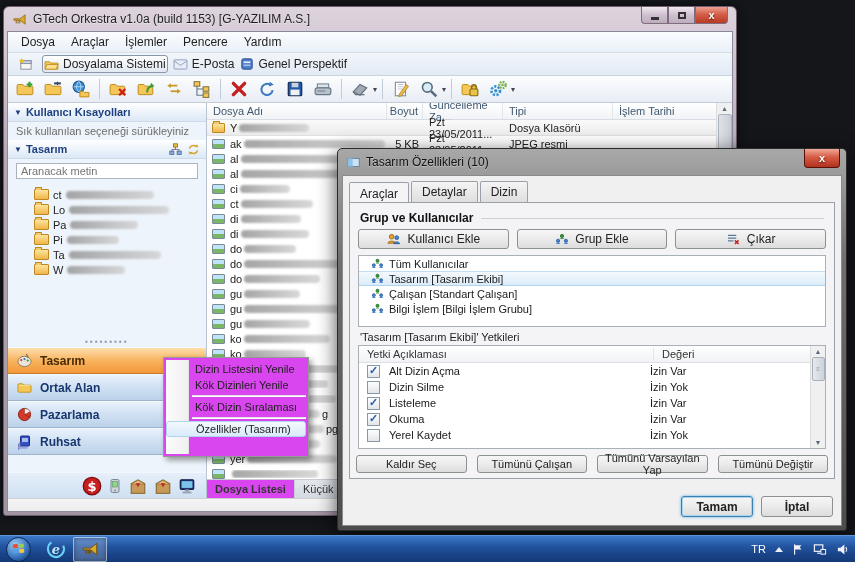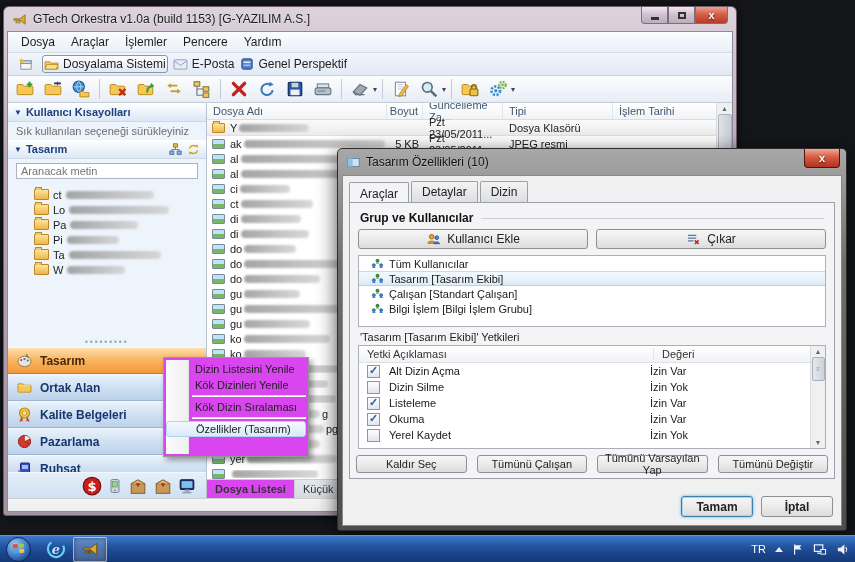--- a/index.html
+++ b/index.html
@@ -413,29 +413,20 @@
                   <path d="M10 1l2 4" stroke="#8a6a40" stroke-width="1.4"></path>
                 </svg>
               <span>Tasarım</span>
             </div>
             <div class="navbtn">
               <svg width="17" height="15" viewBox="0 0 16 16">
                   <path d="M1 5q0-1 1-1h4l1.5 1.5H14q1 0 1 1V12q0 1-1 1H2q-1 0-1-1z" fill="#f5c658" stroke="#b8860b" stroke-width=".8"></path>
                   <path d="M2 6h12" stroke="#fbe29a"></path>
                 </svg>
               <span>Ortak Alan</span>
-            </div>
-            <div class="navbtn">
-              <svg width="17" height="16" viewBox="0 0 16 16">
-                  <path d="M5 9l-2 6 3-1.5L7 15z" fill="#d43a2a"></path>
-                  <path d="M11 9l2 6-3-1.5L9 15z" fill="#d43a2a"></path>
-                  <circle cx="8" cy="6" r="5" fill="#f4c84a" stroke="#b8860b" stroke-width="1.2"></circle>
-                  <circle cx="8" cy="6" r="2.4" fill="#fce49c" stroke="#c89a20"></circle>
-                </svg>
-              <span>Kalite Belgeleri</span>
             </div>
             <div class="navbtn">
               <svg width="17" height="15" viewBox="0 0 16 16">
                   <circle cx="8" cy="8" r="6.5" fill="#d43a2a" stroke="#8a1a10"></circle>
                   <path d="M8 8V1.5A6.5 6.5 0 0 1 14 5z" fill="#f4f0ea" stroke="#8a1a10" stroke-width=".5"></path>
                   <path d="M8 8l5.5 3" stroke="#8a1a10" stroke-width=".7"></path>
                 </svg>
               <span>Pazarlama</span>
             </div>
             <div class="navbtn">
@@ -838,20 +829,32 @@
           <button class="btn gbtn">
             <svg width="15" height="13" viewBox="0 0 16 14">
                 <circle cx="6" cy="4" r="2.5" fill="#e8a030" stroke="#a06a10"></circle>
                 <path d="M2 11c0-3 8-3 8 0z" fill="#e8a030" stroke="#a06a10"></path>
                 <circle cx="11.5" cy="5" r="2" fill="#4a8ad4" stroke="#2a5a94"></circle>
                 <path d="M8.5 11.5c0-2.5 6-2.5 6 0z" fill="#4a8ad4" stroke="#2a5a94"></path>
               </svg>
             <span>Kullanıcı Ekle</span>
           </button>
           <button class="btn gbtn">
+            <svg width="14" height="13" viewBox="0 0 16 14">
+                <circle cx="8" cy="3" r="1.8" fill="#3a9a3a" stroke="#1a6a1a"></circle>
+                <path d="M5.8 6.5c0-2 4.4-2 4.4 0z" fill="#3a9a3a"></path>
+                <circle cx="3.5" cy="8.5" r="1.8" fill="#4a8ad4" stroke="#2a5a94"></circle>
+                <path d="M1.3 12c0-2 4.4-2 4.4 0z" fill="#4a8ad4"></path>
+                <circle cx="12.5" cy="8.5" r="1.8" fill="#4a8ad4" stroke="#2a5a94"></circle>
+                <path d="M10.3 12c0-2 4.4-2 4.4 0z" fill="#4a8ad4"></path>
+                <path d="M8 5v2M4 7l4-2M12 7L8 5" stroke="#8898a8" stroke-width=".6"></path>
+              </svg>
+            <span>Grup Ekle</span>
+          </button>
+          <button class="btn gbtn">
             <svg width="15" height="12" viewBox="0 0 16 13">
                 <path d="M2 2.5h9M2 5.5h9M2 8.5h6" stroke="#5a7a9a" stroke-width="1.4"></path>
                 <path d="M9.5 8l4 4M13.5 8l-4 4" stroke="#c42020" stroke-width="1.6"></path>
               </svg>
             <span>Çıkar</span>
           </button>
         </div>
         <div class="glist">
 
             <div class="gitem">

